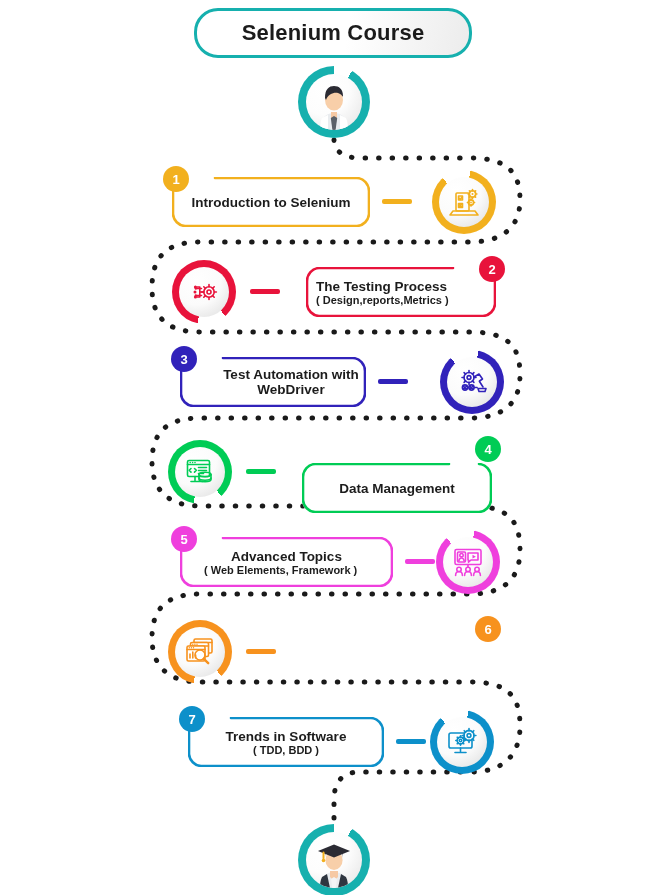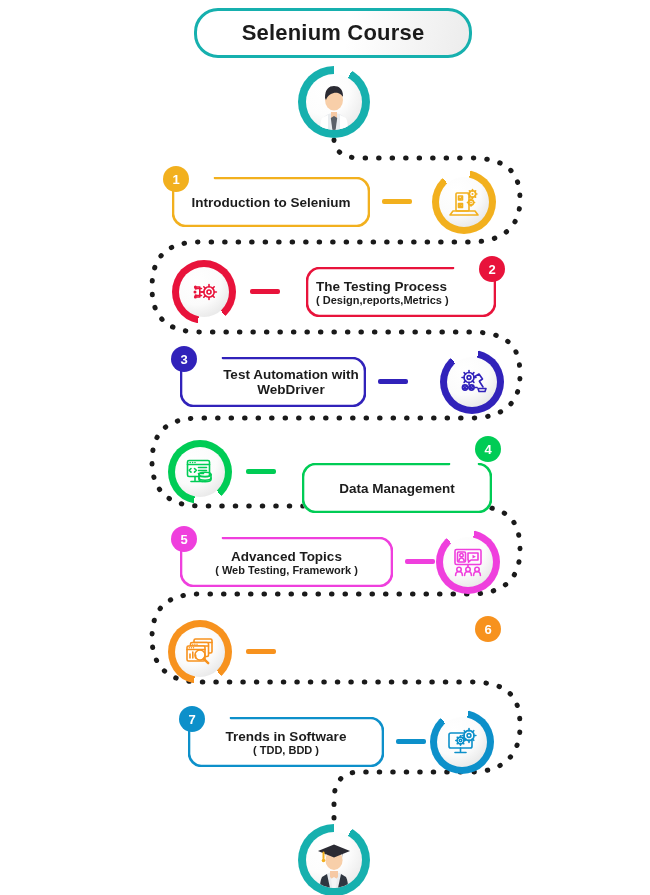--- a/index.html
+++ b/index.html
@@ -241,23 +241,23 @@
             </svg>
           </div>
         </div>
         <div class="dash" style="background: rgb(0, 204, 85); left: 246px;"></div>
       </div>
       <div class="row" style="top: 526px;">
         <div class="card" style="left: 180px; top: 11px; width: 213px;">
           <svg width="213" height="50" viewBox="0 0 213 50" style="position: absolute; left: 0px; top: 0px;">
             <path d="M43,1 H200 A13,13 0 0 1 212,14 V37 A13,13 0 0 1 200,49 H13 A13,13 0 0 1 1,37 V14 A13,13 0 0 1 13,1" fill="none" stroke="#ef3fdd" stroke-width="2.6" stroke-linecap="round"></path>
           </svg>
-          <div style="position: relative; z-index: 2; display: flex; flex-direction: column; align-items: center; justify-content: center; width: 100%; padding: 0px 24px; box-sizing: border-box;">
+          <div style="position: relative; z-index: 2; display: flex; flex-direction: column; justify-content: center; width: 100%; padding: 0px 24px; box-sizing: border-box;">
             <div class="c-title">Advanced Topics</div>
-            <div class="c-sub">( Web Testing, Framework )</div>
+            <div class="c-sub">( Web Elements, Framework )</div>
           </div>
         </div>
         <div class="badge" style="background: rgb(239, 63, 221); top: 0px; left: 171px;">
           <span>5</span>
         </div>
         <div class="iconwrap" style="left: 436px;">
           <div class="iconring" style="background: conic-gradient(from 200deg, rgb(239, 63, 221) 0deg, rgb(239, 63, 221) 118deg, rgba(0, 0, 0, 0) 118deg, rgba(0, 0, 0, 0) 172deg, rgb(239, 63, 221) 172deg, rgb(239, 63, 221) 360deg);"></div>
           <div class="icondisc">
             <svg width="34" height="34" viewBox="0 0 34 34">
               <rect x="4" y="4.5" width="26" height="15" rx="1.5" fill="none" stroke="#ef3fdd" stroke-width="1.6" stroke-linecap="round" stroke-linejoin="round"></rect>

